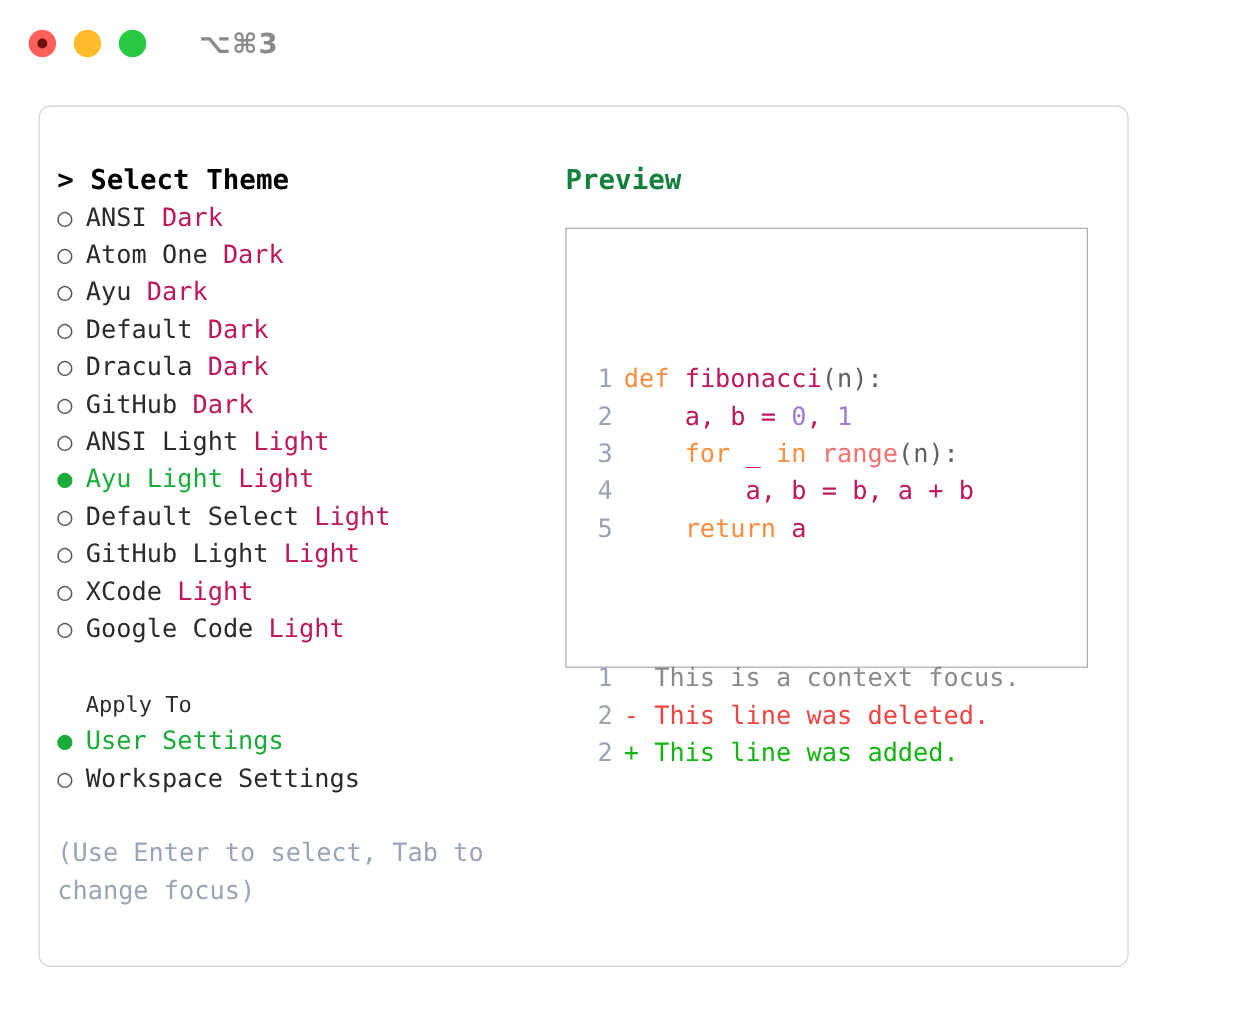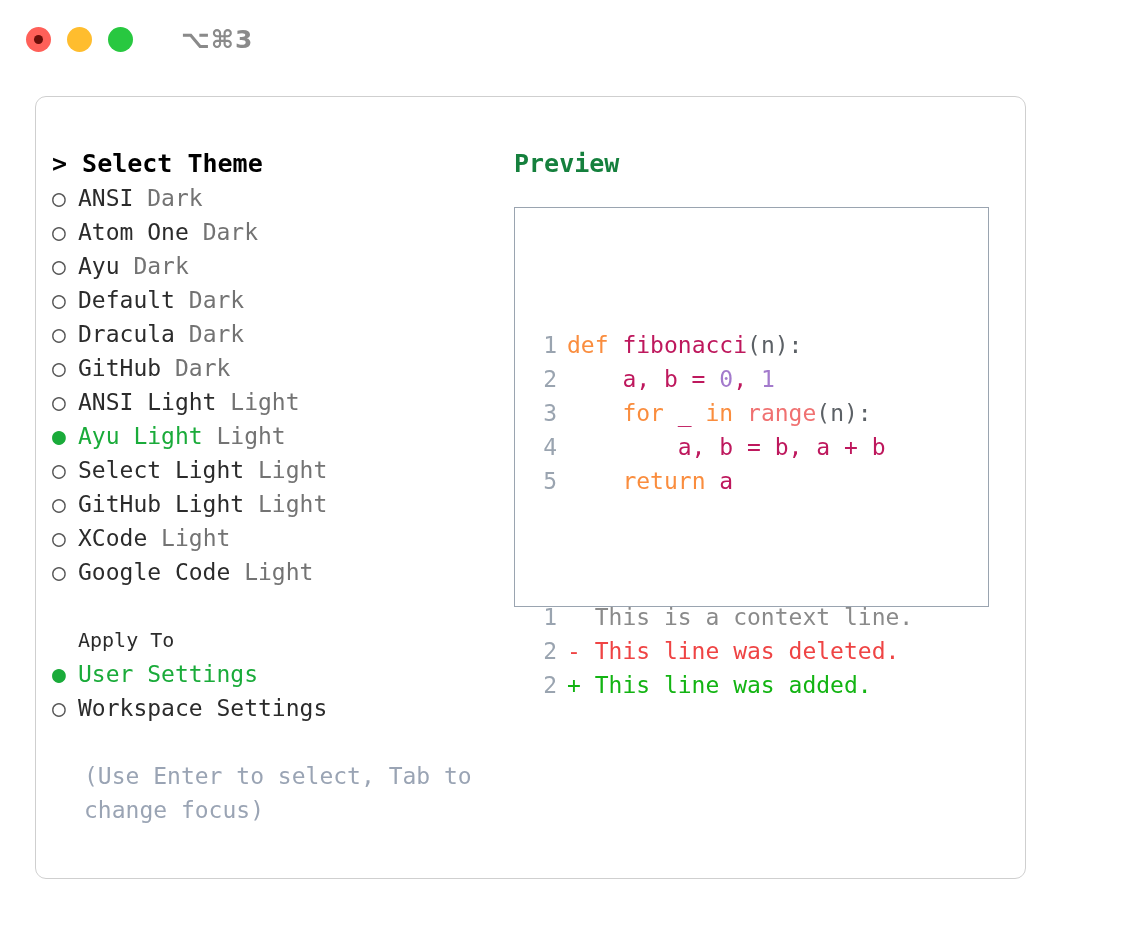--- a/index.html
+++ b/index.html
@@ -108,38 +108,37 @@
     white-space: pre;
     display: block;
   }
   .marker {
     display: inline-block;
     width: 26px;
   }
   .theme-row.selected .marker,
   .theme-row.selected .name { color: #1aab3a; }
   .theme-row .marker { color: #5a5a5a; }
-  .kind { color: #737373; }
+  .kind { color: #be185d; }
 
   .apply-title {
     font-size: 20px;
     line-height: 34px;
     color: #2b2b2b;
     white-space: pre;
     padding-left: 26px;
   }
 
   .spacer-lg { height: 34px; }
 
   .hint {
     font-size: 23px;
     line-height: 34px;
     color: #9aa4b4;
     width: 400px;
-    margin-left: 32px;
   }
 
   
   .preview-heading {
     font-size: 25px;
     font-weight: bold;
     color: #15803d;
     line-height: 34px;
     margin-bottom: 26px;
   }
@@ -198,21 +197,21 @@
       <div class="section-title">&gt; Select Theme</div>
       <div id="theme-list">
           <div class="theme-row"><span class="marker">○</span><span class="name">ANSI </span><span class="kind">Dark</span></div>
           <div class="theme-row"><span class="marker">○</span><span class="name">Atom One </span><span class="kind">Dark</span></div>
           <div class="theme-row"><span class="marker">○</span><span class="name">Ayu </span><span class="kind">Dark</span></div>
           <div class="theme-row"><span class="marker">○</span><span class="name">Default </span><span class="kind">Dark</span></div>
           <div class="theme-row"><span class="marker">○</span><span class="name">Dracula </span><span class="kind">Dark</span></div>
           <div class="theme-row"><span class="marker">○</span><span class="name">GitHub </span><span class="kind">Dark</span></div>
           <div class="theme-row"><span class="marker">○</span><span class="name">ANSI Light </span><span class="kind">Light</span></div>
           <div class="theme-row selected"><span class="marker">●</span><span class="name">Ayu Light </span><span class="kind">Light</span></div>
-          <div class="theme-row"><span class="marker">○</span><span class="name">Select Light </span><span class="kind">Light</span></div>
+          <div class="theme-row"><span class="marker">○</span><span class="name">Default Select </span><span class="kind">Light</span></div>
           <div class="theme-row"><span class="marker">○</span><span class="name">GitHub Light </span><span class="kind">Light</span></div>
           <div class="theme-row"><span class="marker">○</span><span class="name">XCode </span><span class="kind">Light</span></div>
           <div class="theme-row"><span class="marker">○</span><span class="name">Google Code </span><span class="kind">Light</span></div>
         </div>
 
       <div class="spacer-lg"></div>
 
       <div class="apply-title">Apply To</div>
       <div id="apply-list">
           <div class="theme-row selected"><span class="marker">●</span><span class="name">User Settings</span></div>
@@ -222,19 +221,19 @@
       <div class="spacer-lg"></div>
 
       <div class="hint">(Use Enter to select, Tab to change focus)</div>
     </div>
 
     <div class="col-right">
       <div class="preview-heading">Preview</div>
       <div class="preview-box">
         <div class="code">
           <div id="code-lines"><div><span class="ln">1</span><span class="tok-kw">def</span><span class="tok-id"> </span><span class="tok-fn">fibonacci</span><span class="tok-pun">(n):</span></div><div><span class="ln">2</span><span class="tok-id">    a, b = </span><span class="tok-num">0</span><span class="tok-id">, </span><span class="tok-num">1</span></div><div><span class="ln">3</span><span class="tok-id">    </span><span class="tok-kw">for</span><span class="tok-id"> _ </span><span class="tok-kw">in</span><span class="tok-id"> </span><span class="tok-call">range</span><span class="tok-pun">(n):</span></div><div><span class="ln">4</span><span class="tok-id">        a, b = b, a + b</span></div><div><span class="ln">5</span><span class="tok-id">    </span><span class="tok-kw">return</span><span class="tok-id"> a</span></div></div>
-          <div class="diff" id="diff-lines"><div><span class="ln">1</span><span class="diff-ctx">  This is a context line.</span></div><div><span class="ln">2</span><span class="diff-del">- This line was deleted.</span></div><div><span class="ln">2</span><span class="diff-add">+ This line was added.</span></div></div>
+          <div class="diff" id="diff-lines"><div><span class="ln">1</span><span class="diff-ctx">  This is a context focus.</span></div><div><span class="ln">2</span><span class="diff-del">- This line was deleted.</span></div><div><span class="ln">2</span><span class="diff-add">+ This line was added.</span></div></div>
         </div>
       </div>
     </div>
 
   </div>
 </div>
 
 </body></html>

